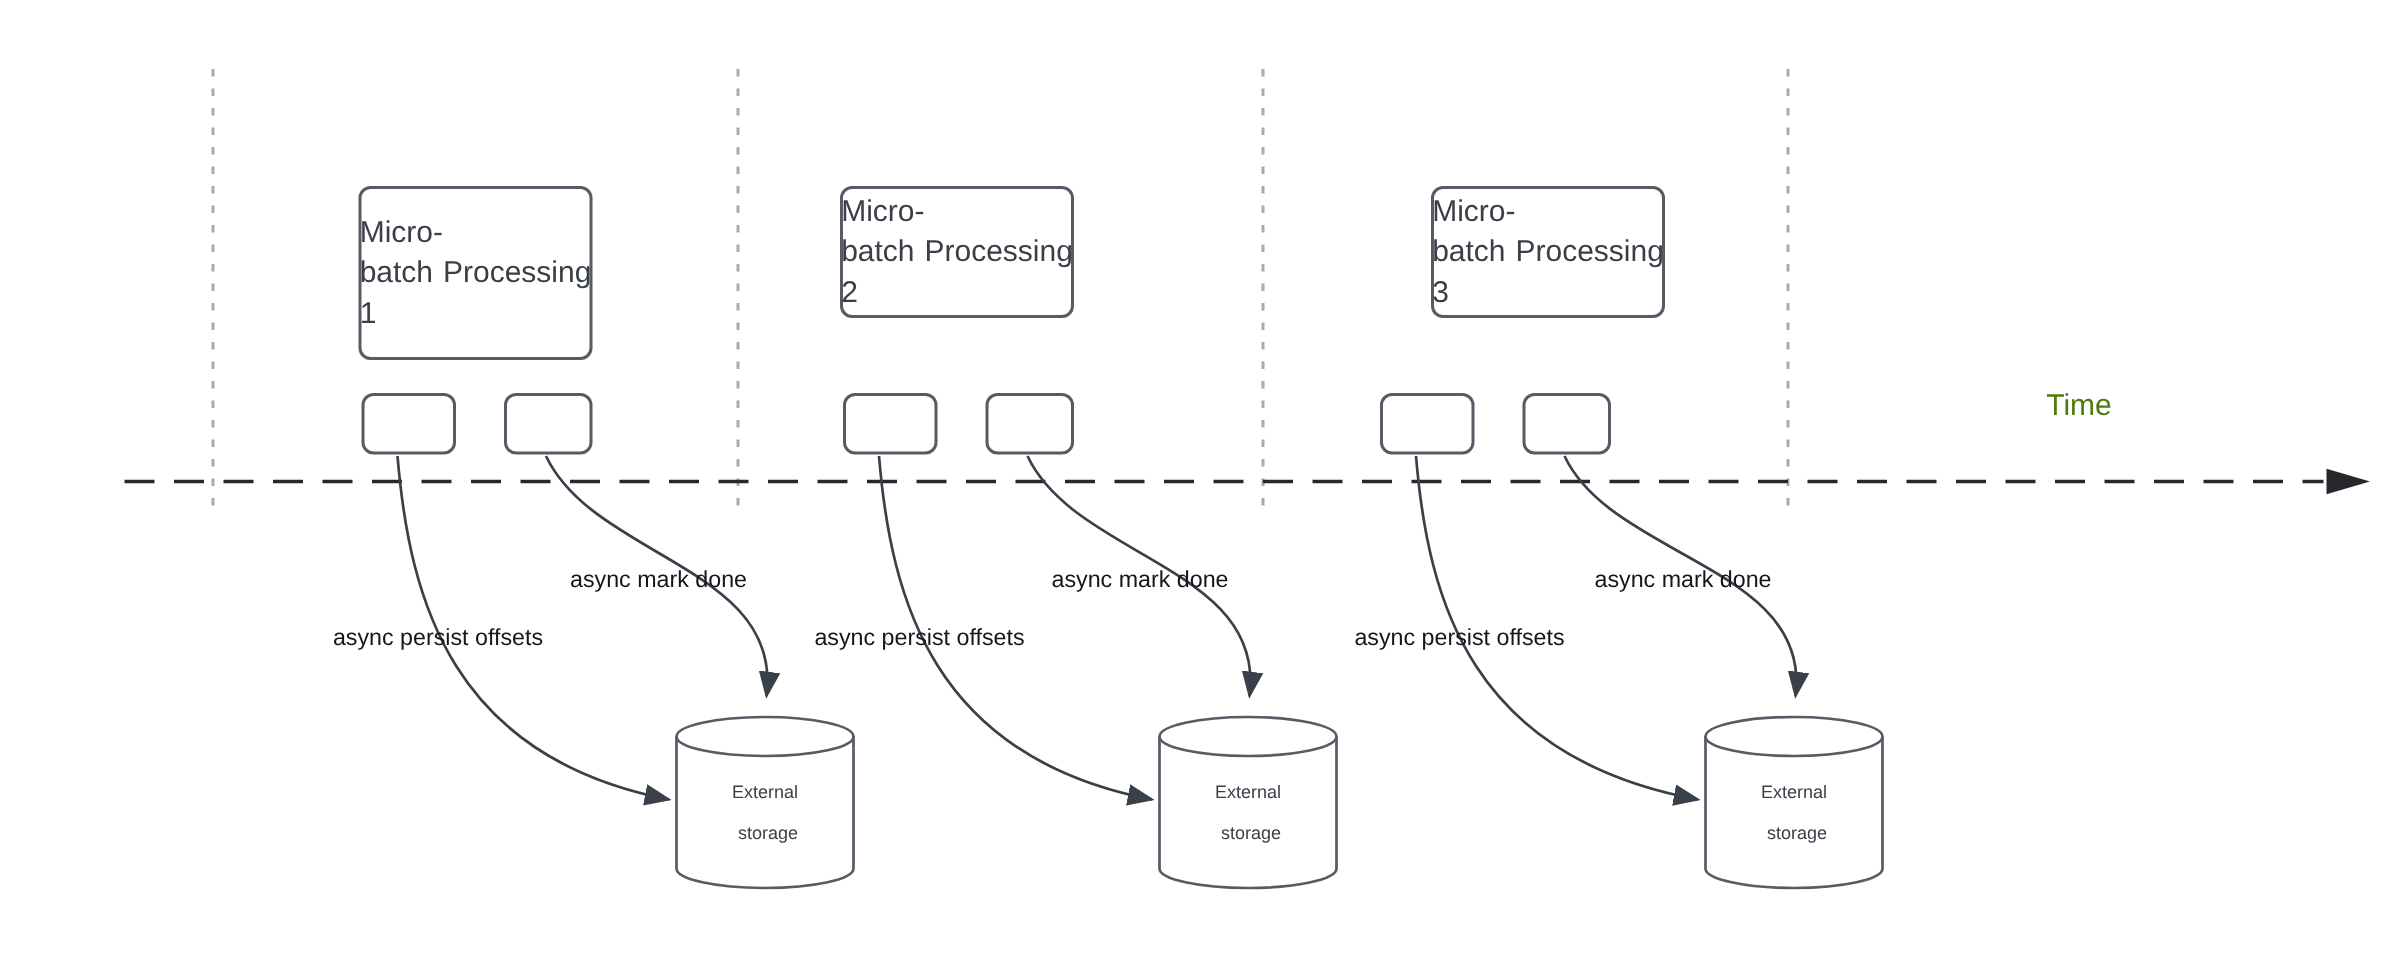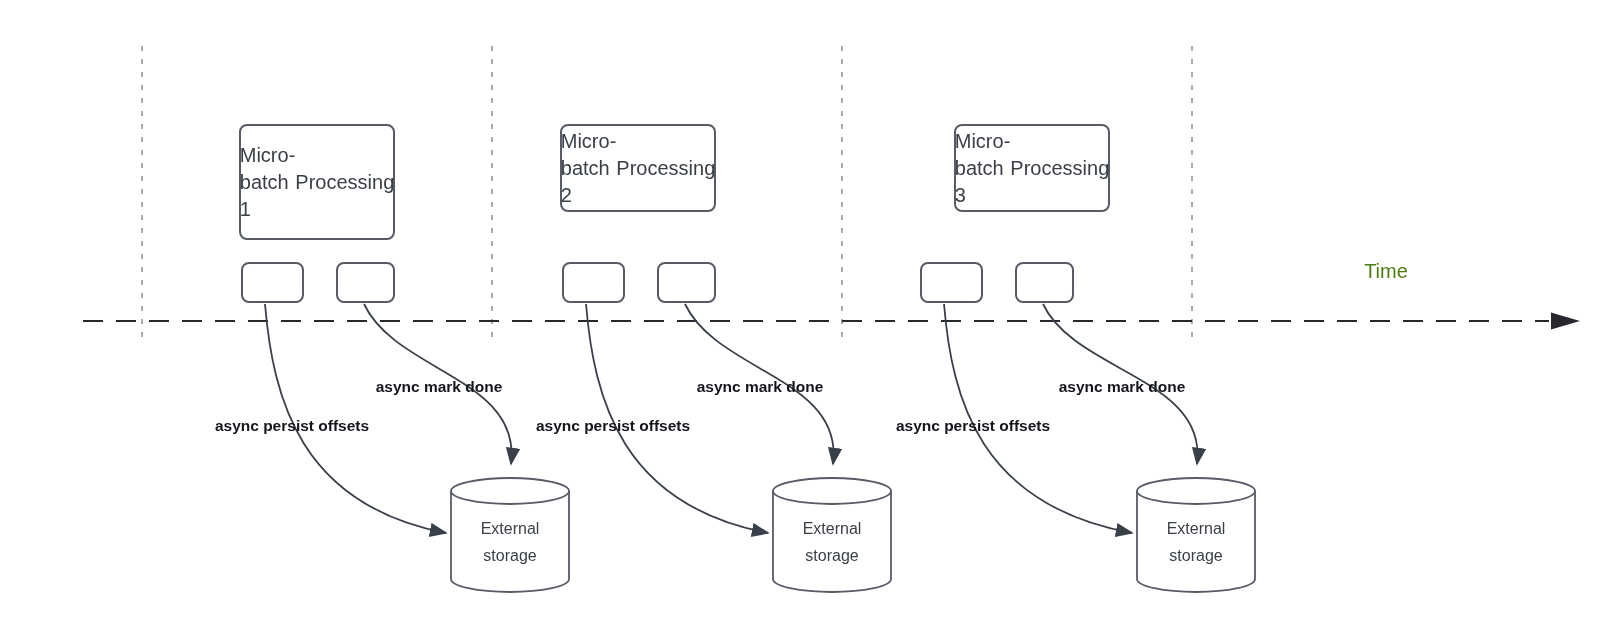--- a/index.html
+++ b/index.html
@@ -26,29 +26,29 @@
     justify-content: center;
     font-size: 20px;
     line-height: 27px;
     color: #3a3f47;
     text-align: left;
   }
   .flow-label {
     position: absolute;
     transform: translate(-50%, -50%);
     font-size: 15.5px;
-    font-weight: bold;
+    font-weight: normal;
     color: #14161b;
     white-space: nowrap;
   }
   .storage-label {
     position: absolute;
     transform: translate(-50%, -50%);
-    text-align: center;
-    font-size: 16px;
+    text-align: right;
+    font-size: 12px;
     line-height: 27px;
     color: #3a3f47;
   }
   .time-label {
     position: absolute;
     transform: translate(-50%, -50%);
     font-size: 20px;
     color: #4d7c0f;
     white-space: nowrap;
   }

